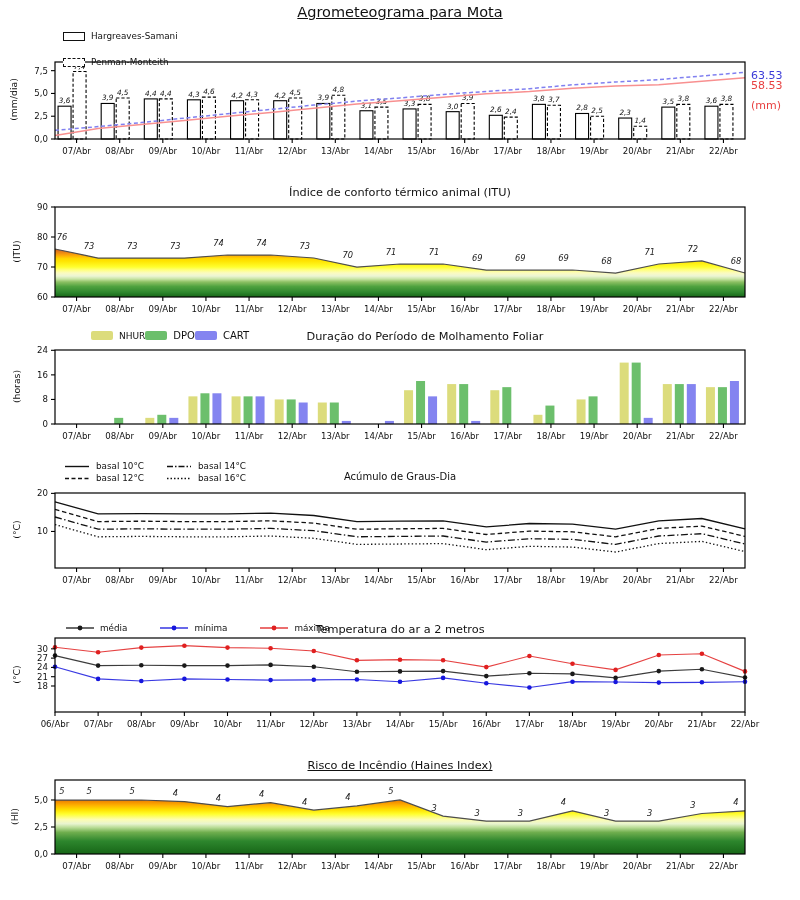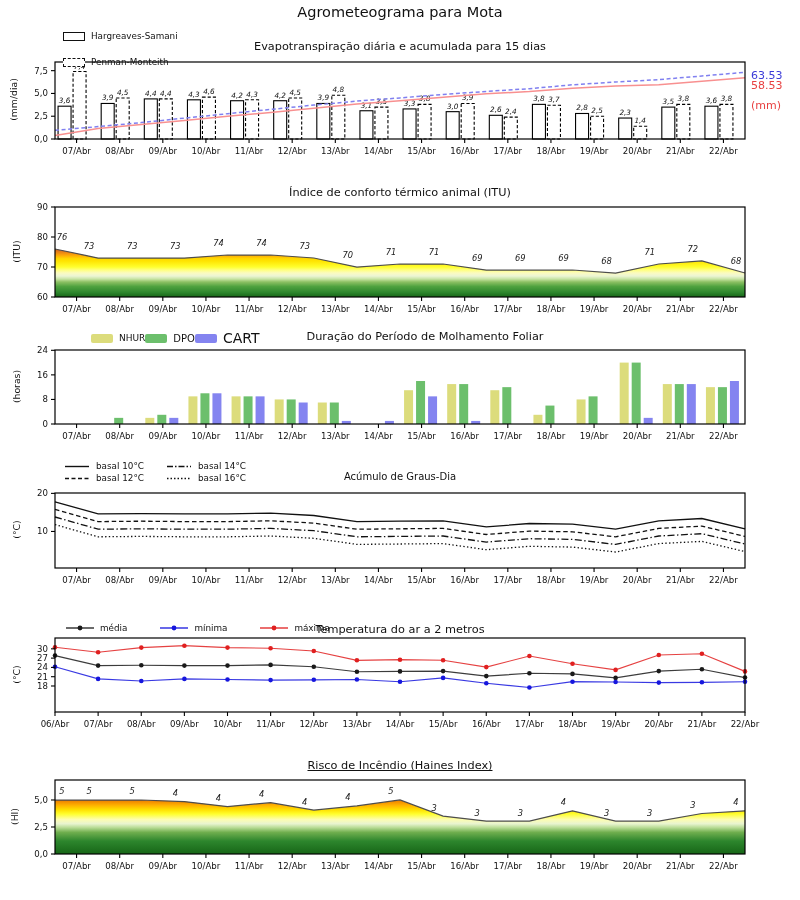--- a/index.html
+++ b/index.html
@@ -1,20 +1,20 @@
 <!DOCTYPE html>
 <html><head>
 <meta charset="utf-8">
 <style>
   html,body{margin:0;padding:0;background:#fff;}
   #page{position:relative;width:800px;height:900px;background:#fff;overflow:hidden;
         font-family:"DejaVu Sans","Liberation Sans",sans-serif;color:#111;}
   #figwrap{position:absolute;left:0;top:0;width:800px;height:900px;}
   .ptitle{position:absolute;left:0;width:800px;text-align:center;font-size:11.3px;color:#111;}
-  #main-title{position:absolute;left:0;top:4px;width:800px;text-align:center;font-size:14.5px;color:#111;}
+  #main-title{position:absolute;left:0;top:4px;width:800px;text-align:center;font-size:14.5px;color:#111;text-decoration:underline;}
   .vlab{position:absolute;width:80px;text-align:center;font-size:9.3px;transform:rotate(-90deg);color:#111;}
   .legend-col{position:absolute;display:flex;flex-direction:column;gap:16px;}
   .legend-row{position:absolute;display:flex;align-items:center;}
   .litem{display:flex;align-items:center;}
   .ltext{font-size:8.8px;color:#111;margin-left:6px;white-space:nowrap;}
   .box-swatch{width:20px;height:7px;background:#fff;border:1.3px solid #111;display:inline-block;}
   .box-swatch.dashed{border-style:dashed;}
   .bar-swatch{width:22px;height:9px;border-radius:2px;display:inline-block;}
   .p4grid{position:absolute;display:grid;grid-template-columns:102px auto;row-gap:2px;}
   .lsample{display:inline-block;}
@@ -528,41 +528,40 @@
   <div class="legend-col" style="left:63px;top:31px;">
     <div class="litem">
       <span class="box-swatch"></span>
       <span class="ltext">Hargreaves-Samani</span>
     </div>
     <div class="litem">
       <span class="box-swatch dashed"></span>
       <span class="ltext">Penman-Monteith</span>
     </div>
   </div>
-  <div class="ptitle" style="top:40px;">Evapotranspiração diária e acumulada para 15 dias</div>
   <div class="vlab" style="left:-27px;top:94px;">(mm/dia)</div>
   <div class="rlab" style="top: 69px; color: rgb(59, 59, 216); text-align: center;">63.53</div>
   <div class="rlab" style="top: 79px; color: rgb(232, 64, 64);">58.53</div>
   <div class="rlab" style="top: 99px; color: rgb(232, 64, 64);">(mm)</div>
 
   <div class="ptitle" style="top:186px;">Índice de conforto térmico animal (ITU)</div>
   <div class="vlab" style="left:-24px;top:246px;">(ITU)</div>
 
   <div class="legend-row" style="left:68px;top:330px;padding-left:23px;">
     <div class="litem">
       <span class="bar-swatch" style="background: rgb(220, 220, 124);"></span>
       <span class="ltext" style="font-size:9px;">NHUR</span>
     </div>
     <div class="litem">
       <span class="bar-swatch" style="background: rgb(108, 191, 108);"></span>
       <span class="ltext" style="font-size:10px;">DPO</span>
     </div>
     <div class="litem">
       <span class="bar-swatch" style="background: rgb(132, 132, 240);"></span>
-      <span class="ltext" style="font-size:14px;">CART</span>
+      <span class="ltext" style="font-size:10px;">CART</span>
     </div>
   </div>
   <div class="ptitle" style="top:330px;padding-left:25px;">Duração do Período de Molhamento Foliar</div>
   <div class="vlab" style="left:-24px;top:381px;">(horas)</div>
 
   <div class="p4grid" style="left:64px;top:461px;">
     <div class="litem">
       <svg class="lsample" width="26" height="9">
           <line class="ls-line" x1="1" y1="4.5" x2="25" y2="4.5"></line>
         </svg>

